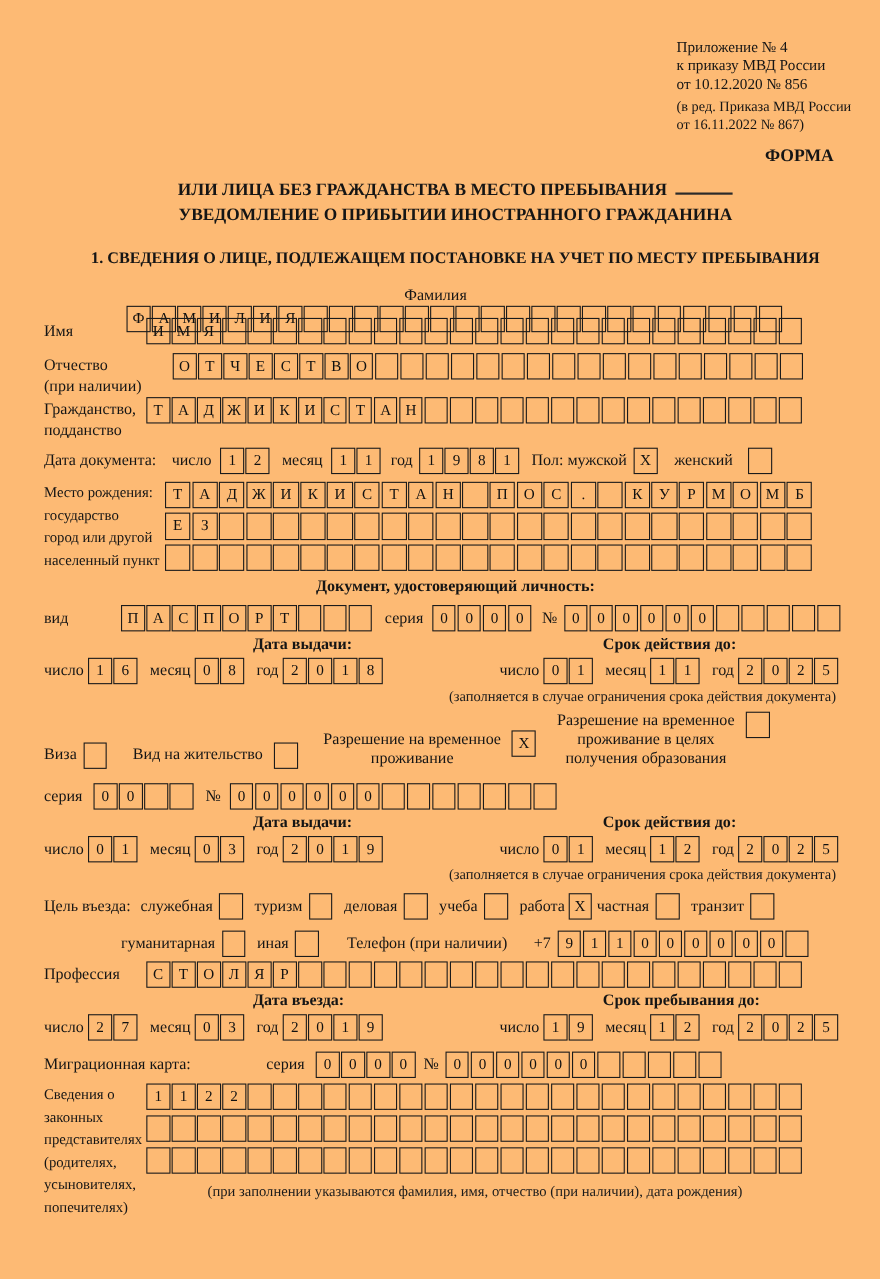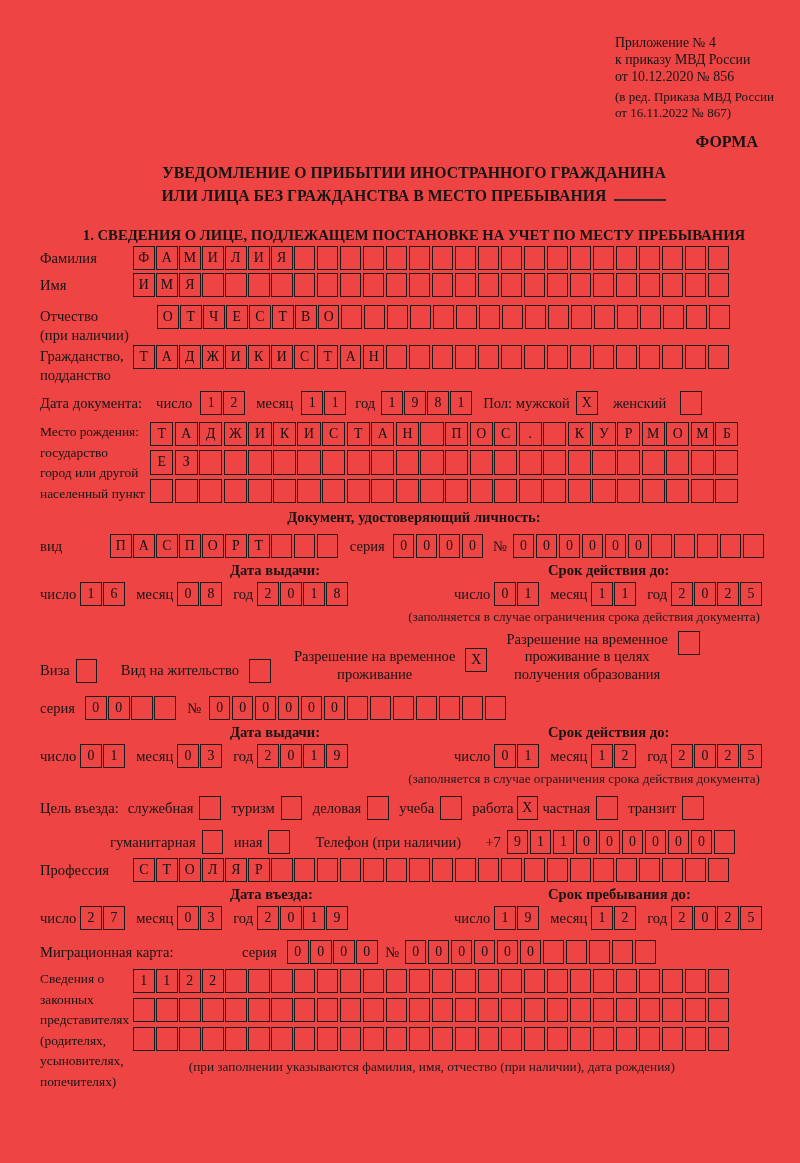--- a/index.html
+++ b/index.html
@@ -1,19 +1,19 @@
 <!DOCTYPE html>
 <html><head>
 <meta charset="utf-8">
 <style>
   * { box-sizing: content-box; }
   html,body { margin:0; padding:0; background:#ffffff; }
   .page {
     position:relative; width:800px; height:1163px; overflow:hidden;
-    background:#ef4444; color:#151515;
+    background:#fdba74; color:#151515;
     font-family:"Liberation Serif","DejaVu Serif",serif;
     font-size:14.6px;
     padding:34px 12px 10px 40px;
     -webkit-box-sizing:border-box; box-sizing:border-box;
   }
   
   .annex { margin-left:575px; font-size:13.8px; line-height:17px; }
   .annex.secondary { font-size:13px; line-height:16px; margin-top:4px; }
   .forma { text-align:right; padding-right:30px; font-weight:bold; font-size:16px; margin-top:12px; height:18px; }
   .title { text-align:center; font-weight:bold; font-size:15.8px; line-height:23px; margin-top:10px; }
@@ -26,21 +26,21 @@
     width:19.6px; height:22.4px; border:1.6px solid #1b1b1b; margin-right:1.4px;
     text-align:center; font-size:13.8px; line-height:22px; flex:none;
     font-family:"Liberation Serif","DejaVu Serif",serif; color:#111;
   }
   .grid.wide .cell { width:21.2px; }
 
   .row { display:flex; align-items:center; height:26px; }
   .lbl { flex:none; }
   .lbl2 { flex:none; line-height:18.5px; align-self:flex-start; padding-top:3px; }
   .w93 { width:93px; } .w117 { width:117px; } .w110 { width:110px; }
-  .mt16{} .mt14{margin-top:14px;} .mt12{margin-top:12px;} .mt8{margin-top:8px;}
+  .mt16{margin-top:16px;flex-direction:column;} .mt14{margin-top:14px;} .mt12{margin-top:12px;} .mt8{margin-top:8px;}
   .mt6{margin-top:6px;} .mt5{margin-top:5px;} .mt2{margin-top:2px;} .mt1{margin-top:1px;} .mt20{margin-top:20px;}
   .gap6{margin-left:6px;} .gap8{margin-left:8px;} .gap10{margin-left:10px;} .gap14{margin-left:14px;} .gap24{margin-left:24px;}
 
   .multirow { display:flex; align-items:flex-start; }
   .stackgrids .grid { display:flex; }
   .stackgrids .grid + .grid { margin-top:4px; }
   .smalllbl { font-size:13.4px; line-height:20.5px; }
 
   .doc-heading { text-align:center; font-weight:bold; font-size:14.6px; margin-top:5px; height:19px; }
 
@@ -84,24 +84,24 @@
     <div>от 10.12.2020 № 856</div>
   </div>
   <div class="annex secondary">
     <div>(в ред. Приказа МВД России</div>
     <div>от 16.11.2022 № 867)</div>
   </div>
 
   <div class="forma">ФОРМА</div>
 
   <div class="title">
-    <div>УВЕДОМЛЕНИЕ О ПРИБЫТИИ ИНОСТРАННОГО ГРАЖДАНИНА</div>
     <div>
       <span>ИЛИ ЛИЦА БЕЗ ГРАЖДАНСТВА В МЕСТО ПРЕБЫВАНИЯ</span><span class="blank-underline"></span>
     </div>
+    <div>УВЕДОМЛЕНИЕ О ПРИБЫТИИ ИНОСТРАННОГО ГРАЖДАНИНА</div>
   </div>
 
   <div class="sec1">1. СВЕДЕНИЯ О ЛИЦЕ, ПОДЛЕЖАЩЕМ ПОСТАНОВКЕ НА УЧЕТ ПО МЕСТУ ПРЕБЫВАНИЯ</div>
 
   <div class="row mt16">
     <span class="lbl w93">Фамилия</span>
     <span class="grid">
         <span class="cell">Ф</span>
         <span class="cell">А</span>
         <span class="cell">М</span>

